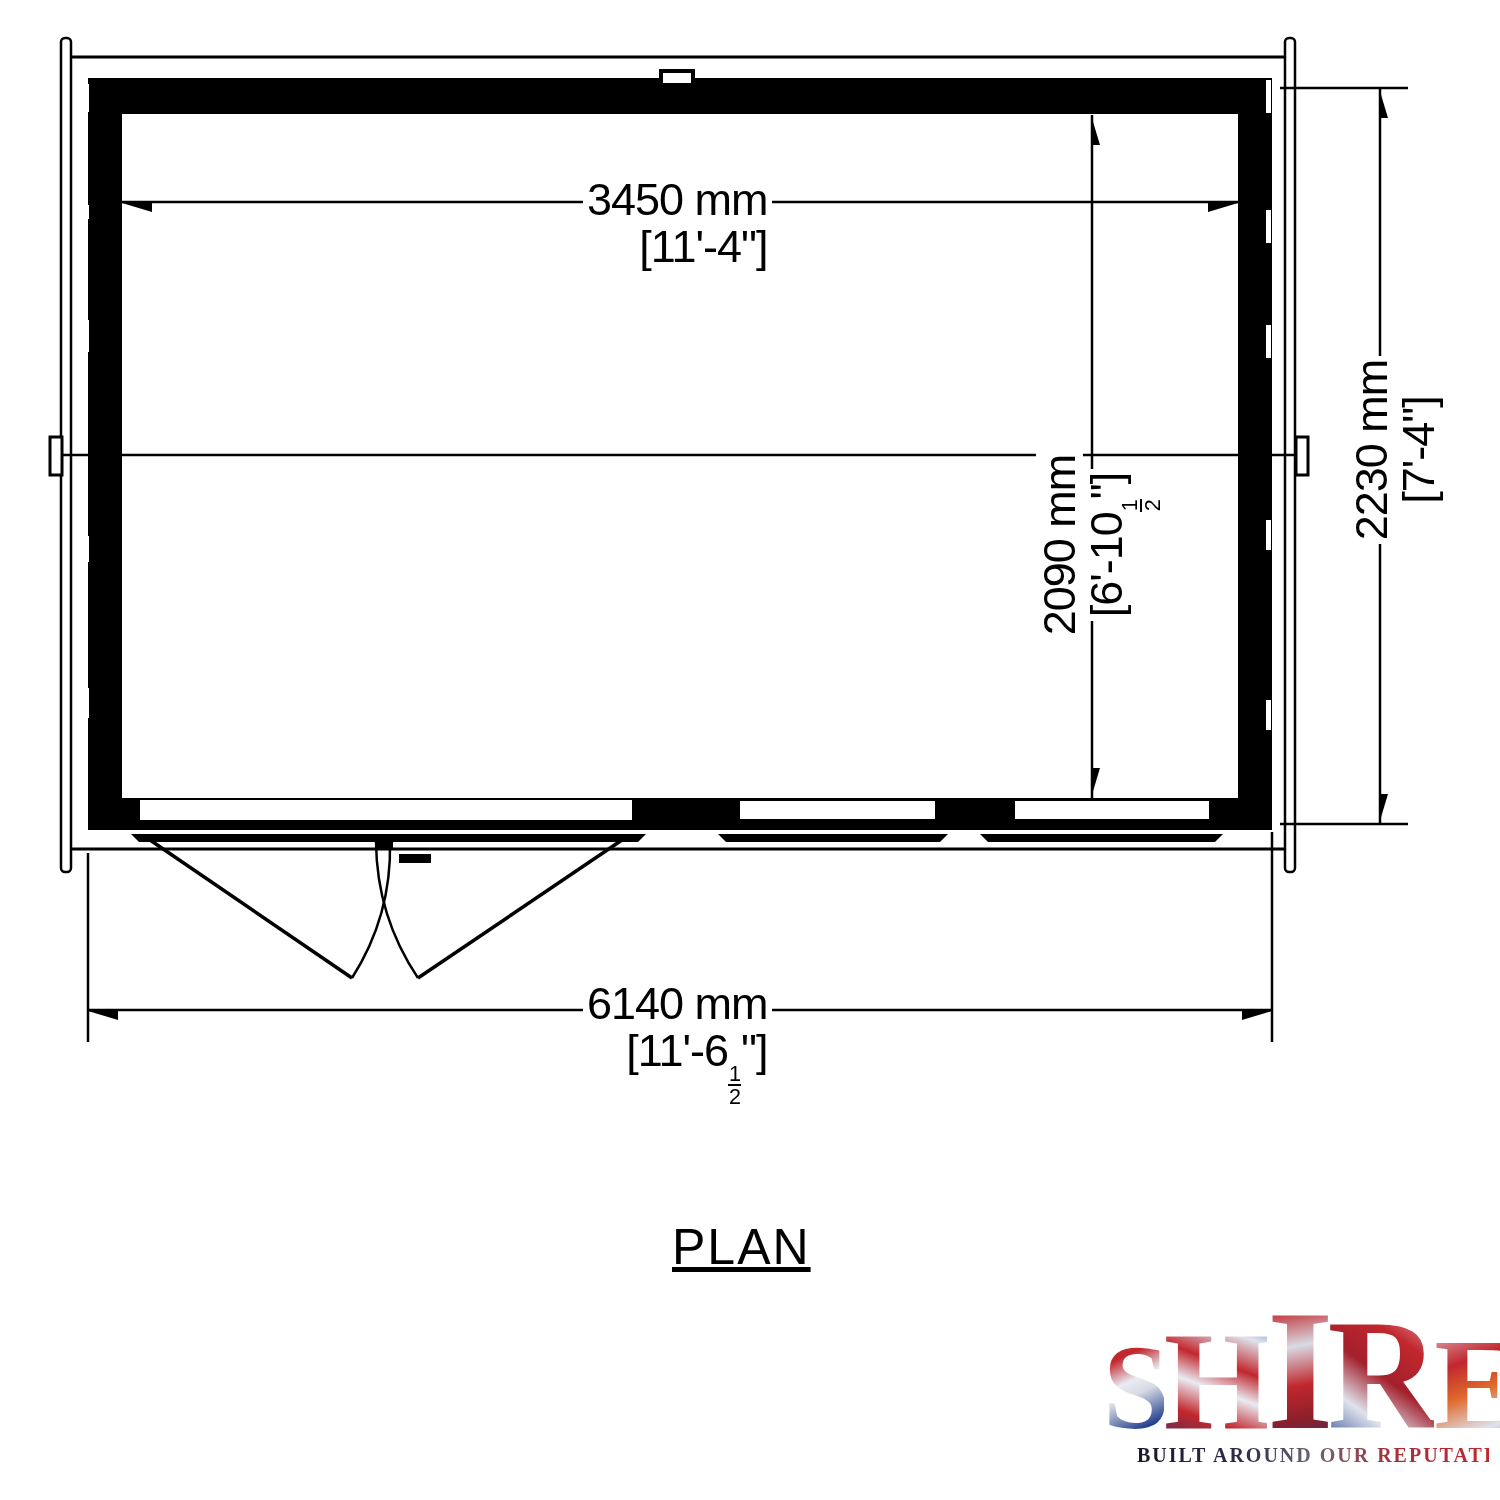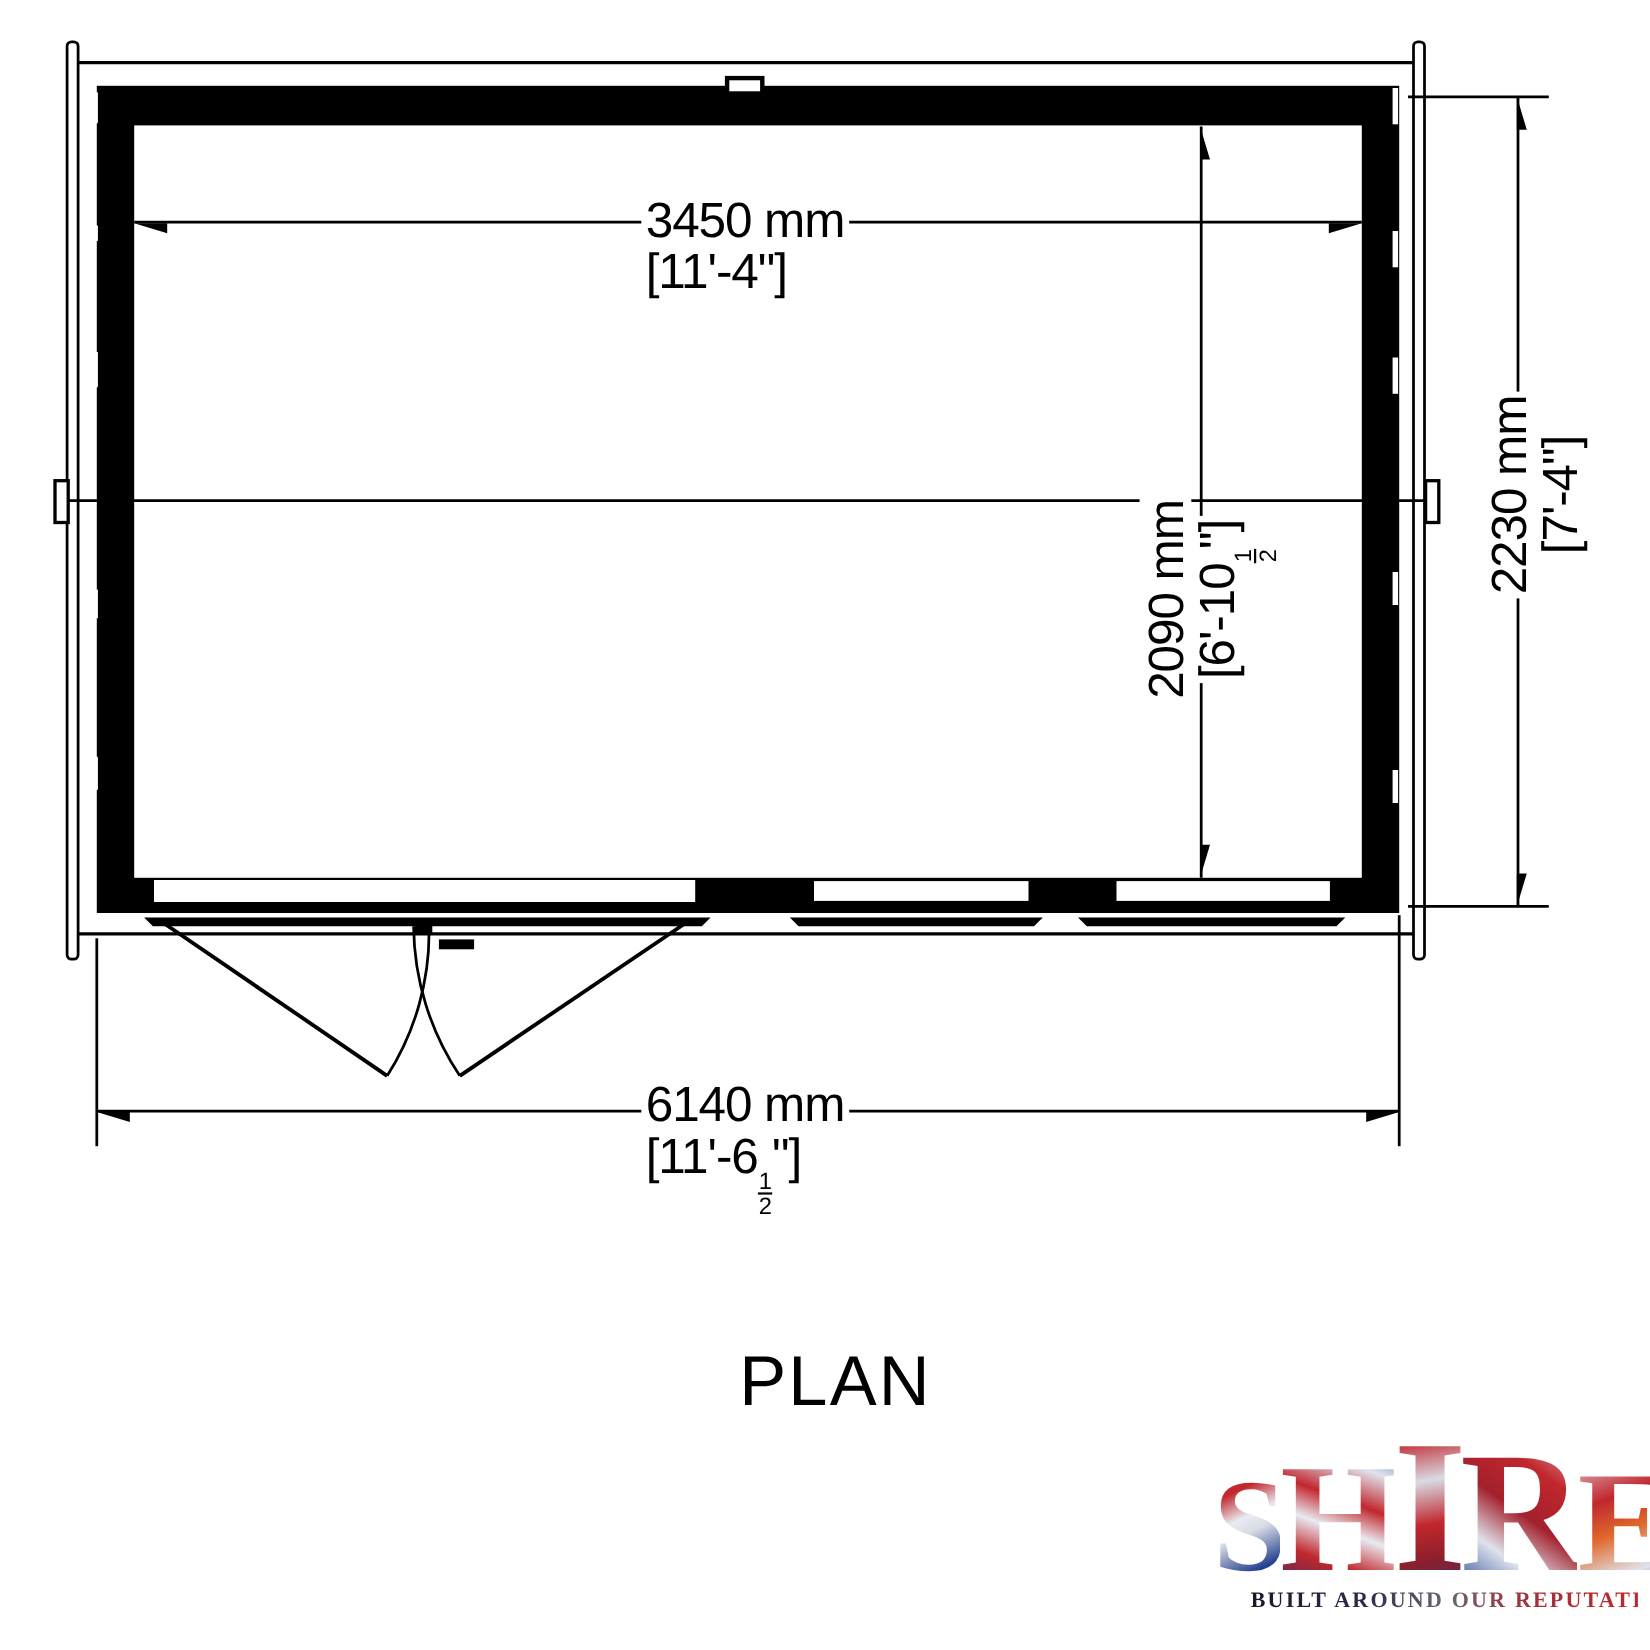--- a/index.html
+++ b/index.html
@@ -1,30 +1,30 @@
 <!DOCTYPE html>
 <html><head>
 <meta charset="utf-8">
 <style>
   html,body{margin:0;padding:0;background:#fff;}
   #canvas{position:relative;width:1500px;height:1500px;background:#fff;overflow:hidden;
           font-family:"Liberation Sans", sans-serif;color:#000;}
   #plan-svg{position:absolute;left:0;top:0;}
 
   
-  .dim-label{position:absolute;font-size:45px;line-height:1.05;letter-spacing:-1px;white-space:nowrap;}
+  .dim-label{position:absolute;font-size:45px;line-height:1.05;letter-spacing:-1px;white-space:nowrap;text-align:right;}
   .dim-line{display:block;}
   .dim-line > span.mask{display:inline-block;background:#fff;padding:0 4px;}
   .rot{display:flex;flex-direction:column;align-items:center;justify-content:center;
        transform:rotate(-90deg);text-align:center;}
   .frac{display:inline-flex;flex-direction:column;align-items:center;vertical-align:-0.32em;line-height:1;}
   .frac .num{font-size:0.48em;line-height:1;border-bottom:2.5px solid #000;padding:0 1px;}
   .frac .den{font-size:0.48em;line-height:1;}
 
-  .plan-title{position:absolute;left:672px;top:1218px;font-size:64px;letter-spacing:2px;}
+  .plan-title{position:absolute;left:672px;top:1218px;font-size:50px;letter-spacing:2px;text-decoration:underline;}
 
   
   .logo{position:absolute;left:1088px;top:1284px;width:400px;margin-left:15px;}
   .logo-letters{white-space:nowrap;font-family:"Liberation Serif", serif;font-weight:bold;
                 line-height:1;letter-spacing:-6px;}
   .logo-letters span{background-clip:text;-webkit-background-clip:text;color:transparent;}
   .ls{font-size:120px;background-image:linear-gradient(155deg,#c63f3f 5%,#c1272d 28%,#e9ebf2 45%,#d8dbe4 55%,#24418f 78%,#1b2f6b 100%);}
   .lh{font-size:140px;background-image:linear-gradient(200deg,#1e3f94 0%,#dfe3ec 22%,#c1272d 40%,#e9ebf2 55%,#c1272d 72%,#1b2f6b 100%);}
   .li{font-size:172px;background-image:linear-gradient(170deg,#24418f 0%,#c1272d 18%,#d8dbe4 38%,#c1272d 58%,#8a1f2b 75%,#24418f 100%);}
   .lr{font-size:156px;background-image:linear-gradient(215deg,#e9ebf2 0%,#c1272d 30%,#a3202c 50%,#dfe3ec 70%,#24418f 95%);}

